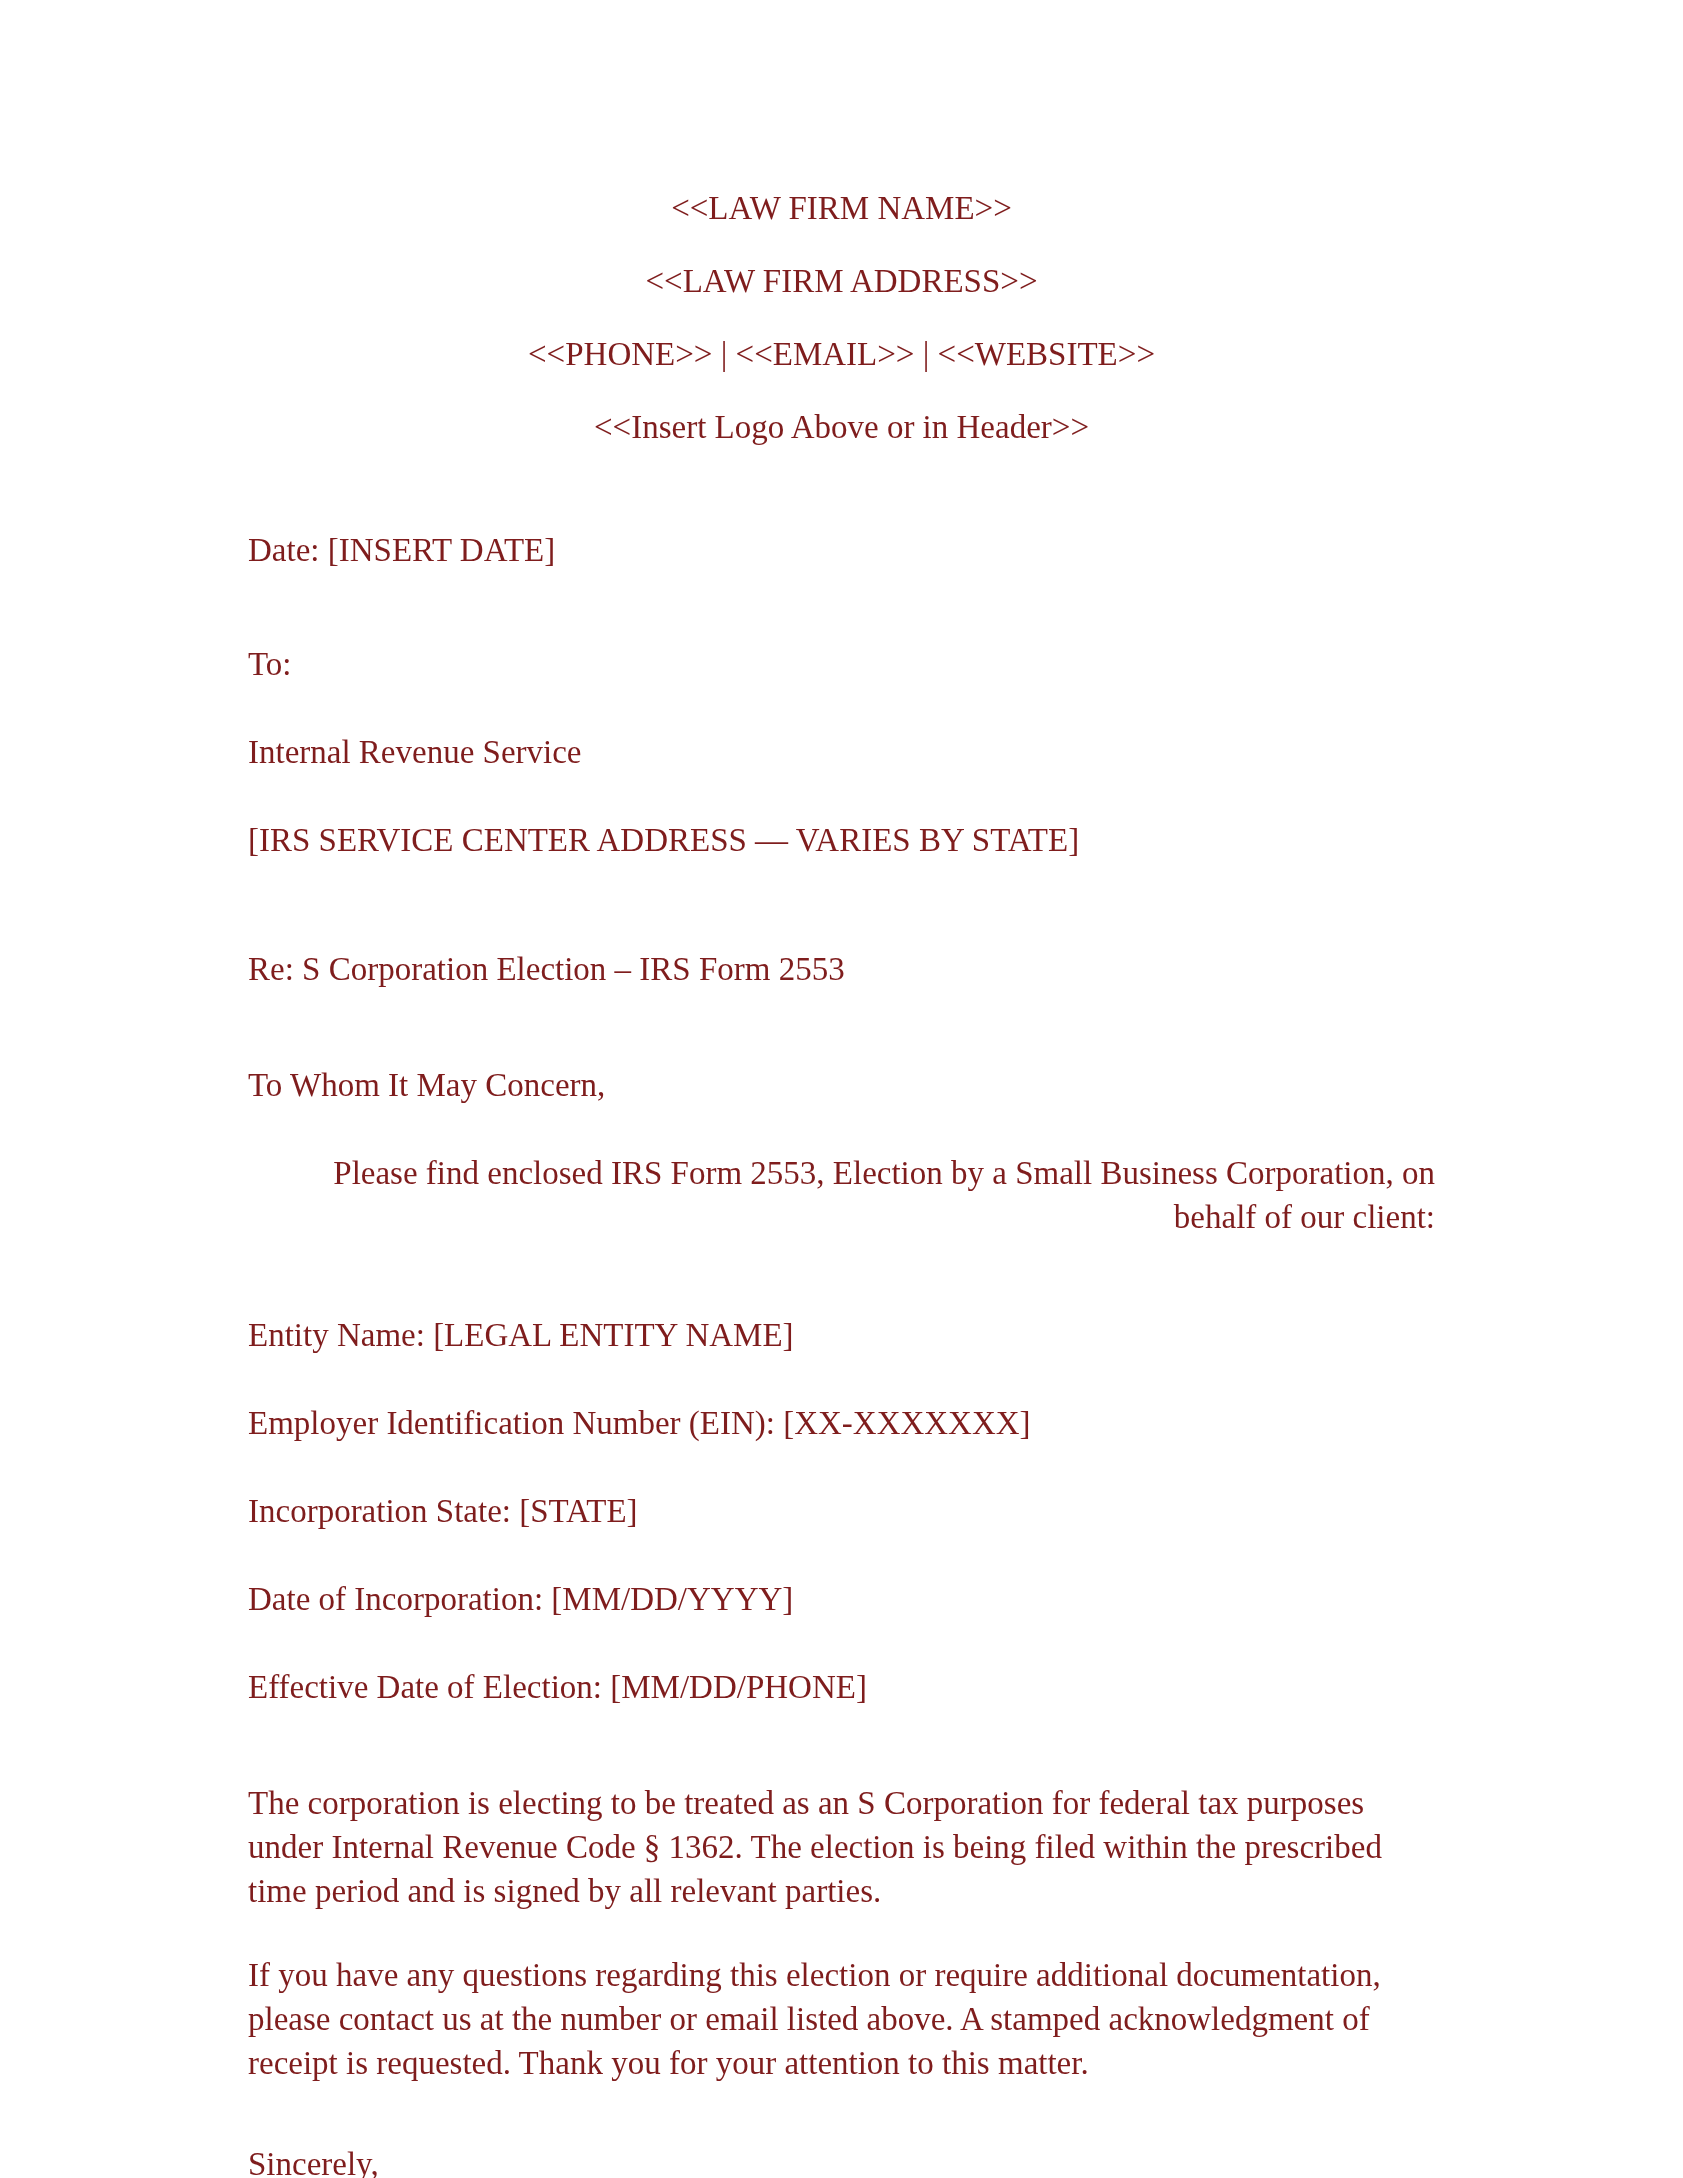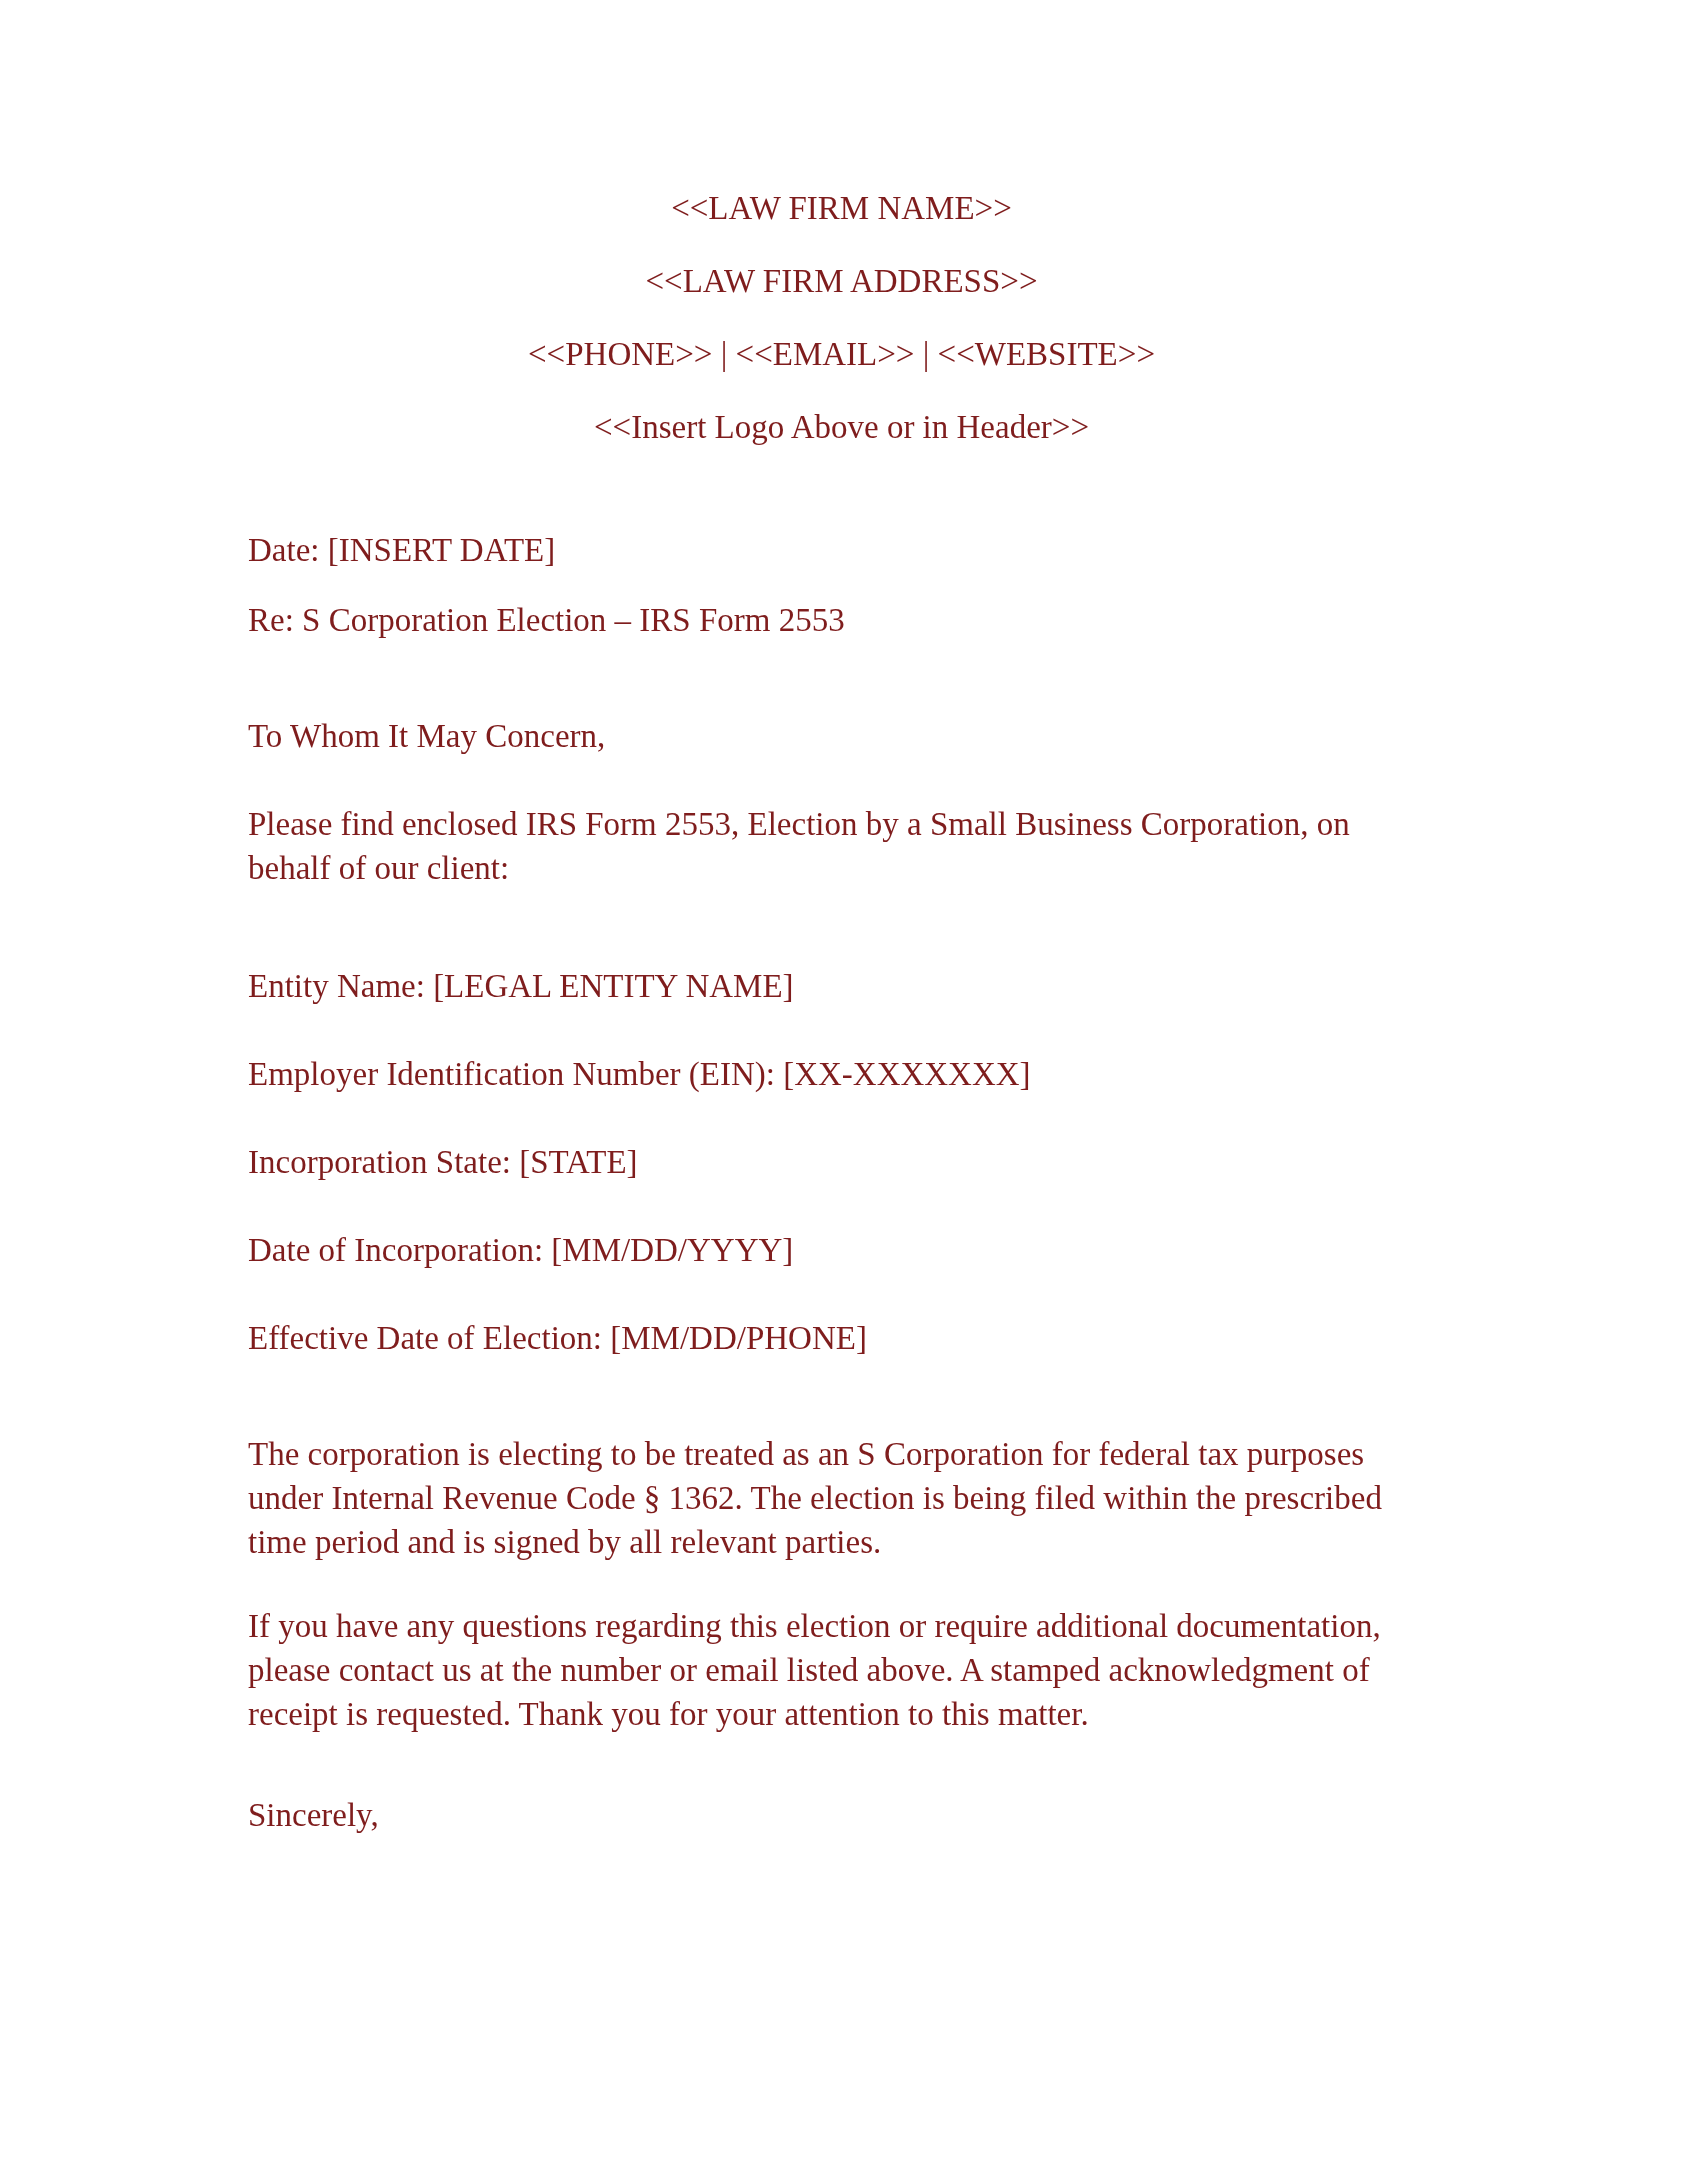--- a/index.html
+++ b/index.html
@@ -33,40 +33,45 @@
     margin: 0;
     white-space: pre-line;
   }
   .line {
     margin: 0;
   }
   .mb-std     { margin-bottom: 26px; }
   .mb-addr    { margin-bottom: 41px; }
   .mb-re      { margin-bottom: 72px; }
   .mb-sal     { margin-bottom: 44px; }
-  .mb-intro   { margin-bottom: 30px; }
+  .mb-intro   { margin-bottom: 30px; text-align: right; }
   .mb-entity  { margin-bottom: 28px; }
   .mb-elec    { margin-bottom: 40px; }
   .mb-contact { margin-bottom: 57px; }
   .mb-sin     { margin-bottom: 44px; }
 </style>
 </head>
 <body>
 
 <div class="page">
 
   <div class="letterhead">
     <p class="lh-line">&lt;&lt;LAW FIRM NAME&gt;&gt;</p>
     <p class="lh-line">&lt;&lt;LAW FIRM ADDRESS&gt;&gt;</p>
     <p class="lh-line">&lt;&lt;PHONE&gt;&gt; | &lt;&lt;EMAIL&gt;&gt; | &lt;&lt;WEBSITE&gt;&gt;</p>
     <p class="lh-line lh-line-last">&lt;&lt;Insert Logo Above or in Header&gt;&gt;</p>
   </div>
 
   <p class="block mb-std">Date: [INSERT DATE]</p>
 
+  <div class="block mb-addr">
+    <div class="line">To:</div>
+    <div class="line">Internal Revenue Service</div>
+    <div class="line">[IRS SERVICE CENTER ADDRESS — VARIES BY STATE]</div>
+  </div>
 
   <p class="block mb-re">Re: S Corporation Election – IRS Form 2553</p>
 
   <p class="block mb-sal">To Whom It May Concern,</p>
 
   <p class="block mb-intro">Please find enclosed IRS Form 2553, Election by a Small Business Corporation, on
 behalf of our client:</p>
 
   <div class="block mb-entity">
     <div class="line">Entity Name: [LEGAL ENTITY NAME]</div>

